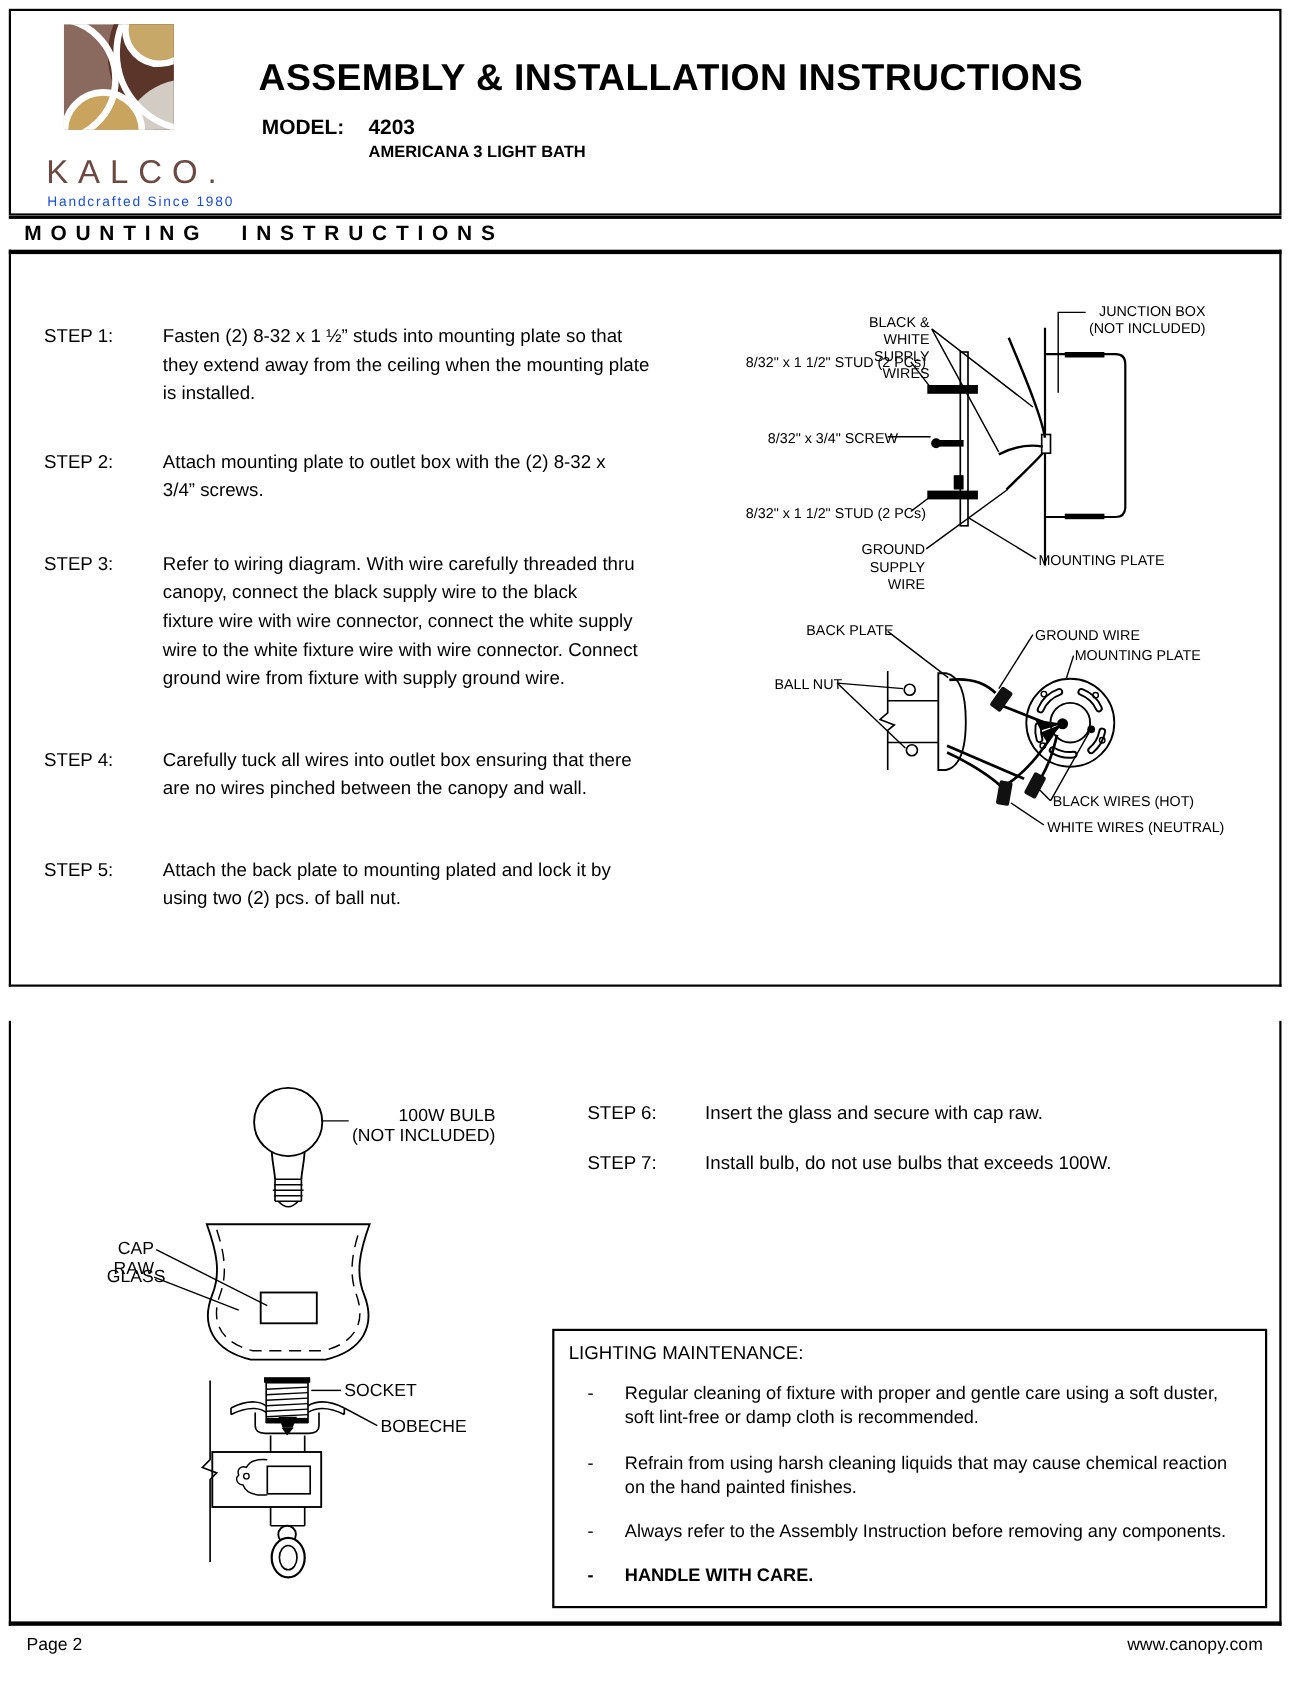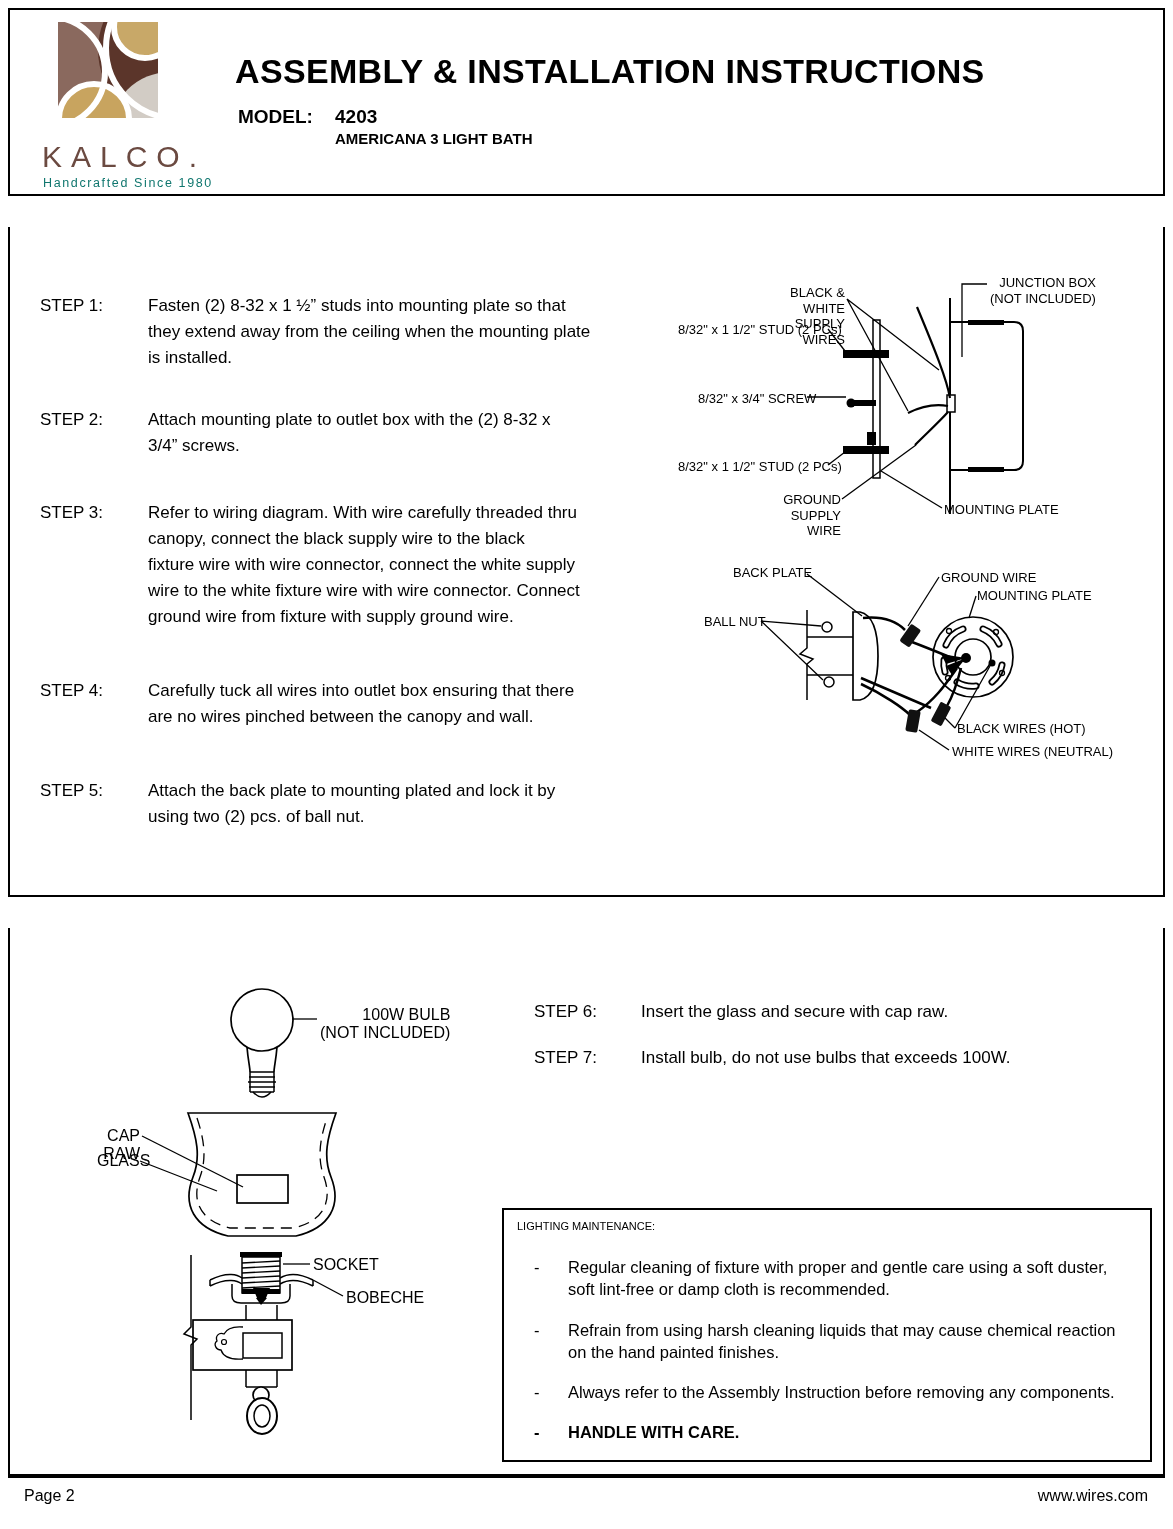--- a/index.html
+++ b/index.html
@@ -14,39 +14,39 @@
   .bar-mounting{top:196px;}
   .bar-frame{top:897px;}
   .content-box1{position:absolute;left:8px;top:227px;width:1157px;height:670px;box-sizing:border-box;
        border-left:2px solid #000;border-right:2px solid #000;border-bottom:2px solid #000;}
   .content-box2{position:absolute;left:8px;top:928px;width:1157px;height:550px;box-sizing:border-box;
        border-left:2px solid #000;border-right:2px solid #000;border-bottom:4px solid #000;}
   
   .logo-svg{position:absolute;left:48px;top:12px;}
   .brand-name{position:absolute;left:32px;top:130px;width:160px;font-size:30px;font-weight:400;
       letter-spacing:0.30em;color:#6b4a41;}
-  .brand-tagline{position:absolute;left:33px;top:166px;font-size:12.5px;letter-spacing:0.13em;color:#0f766e;}
+  .brand-tagline{position:absolute;left:33px;top:166px;font-size:12.5px;letter-spacing:0.13em;color:#1d4ed8;}
   .doc-title{position:absolute;left:225px;top:42px;font-size:34px;font-weight:bold;letter-spacing:0.01em;}
   .model-label{position:absolute;left:228px;top:96px;font-size:19px;font-weight:bold;}
   .model-number{position:absolute;left:325px;top:96px;font-size:19px;font-weight:bold;}
   .model-name{position:absolute;left:325px;top:120px;font-size:15px;font-weight:bold;}
   
   .step-label{position:absolute;left:40px;font-size:17px;line-height:26px;}
   .step-text{position:absolute;left:148px;width:540px;font-size:17px;line-height:26px;white-space:pre-line;}
   .step-label.right-col{left:534px;}
   .step-text.right-col{left:641px;width:500px;}
   
   .diag{position:absolute;}
   .diag svg{position:absolute;left:0;top:0;}
   .diag-label{position:absolute;font-size:13px;line-height:15.5px;white-space:pre-line;text-align:right;}
   .diag3 .diag-label{font-size:16px;line-height:17.5px;}
   .ra{text-align:right;}
   
   .maint-box{position:absolute;left:502px;top:1208px;width:650px;height:254px;border:2px solid #000;box-sizing:border-box;}
-  .maint-title{position:absolute;left:13px;top:10px;font-size:11px;}
+  .maint-title{position:absolute;left:13px;top:10px;font-size:17px;}
   .maint-dash{position:absolute;left:30px;font-size:16.5px;line-height:22px;font-weight:bold;}
   .maint-text{position:absolute;left:64px;width:565px;font-size:16.5px;line-height:22px;white-space:pre-line;}
   .maint-bold .maint-text{font-weight:bold;}
   .maint-item-1 .maint-dash, .maint-item-2 .maint-dash, .maint-item-3 .maint-dash{font-weight:normal;}
   
   .footer-page{position:absolute;left:24px;top:1487px;font-size:16px;}
   .footer-site{position:absolute;right:25px;top:1487px;font-size:16px;text-align:right;}
   .ln{stroke:#000;fill:none;}
 </style>
 </head>
@@ -65,20 +65,21 @@
       <circle cx="-8" cy="50" r="55" fill="none" stroke="#fff" stroke-width="6"></circle>
     </svg>
     <div class="brand-name">KALCO.</div>
     <div class="brand-tagline">Handcrafted Since 1980</div>
     <div class="doc-title">ASSEMBLY &amp; INSTALLATION INSTRUCTIONS</div>
     <div class="model-label">MODEL:</div>
     <div class="model-number">4203</div>
     <div class="model-name">AMERICANA  3 LIGHT BATH</div>
   </div>
 
+  <div class="bar bar-mounting">MOUNTING INSTRUCTIONS</div>
 
   <div class="content-box1"></div>
 
   <div>
     <span class="step-label" style="top:293px">STEP 1:</span>
     <span class="step-text" style="top:293px">Fasten (2) 8-32 x 1 ½” studs into mounting plate so that
 they extend away from the ceiling when the mounting plate
 is installed.</span>
   </div>
   <div>
@@ -292,15 +293,15 @@
       <span class="maint-dash" style="top:171px">-</span>
       <span class="maint-text" style="top:171px">Always refer to the Assembly Instruction before removing any components.</span>
     </div>
     <div class="maint-item maint-bold">
       <span class="maint-dash" style="top:211px">-</span>
       <span class="maint-text" style="top:211px">HANDLE WITH CARE.</span>
     </div>
   </div>
 
   <div class="footer-page">Page 2</div>
-  <div class="footer-site">www.wires.com</div>
+  <div class="footer-site">www.canopy.com</div>
 
 </div>
 
 </body></html>

